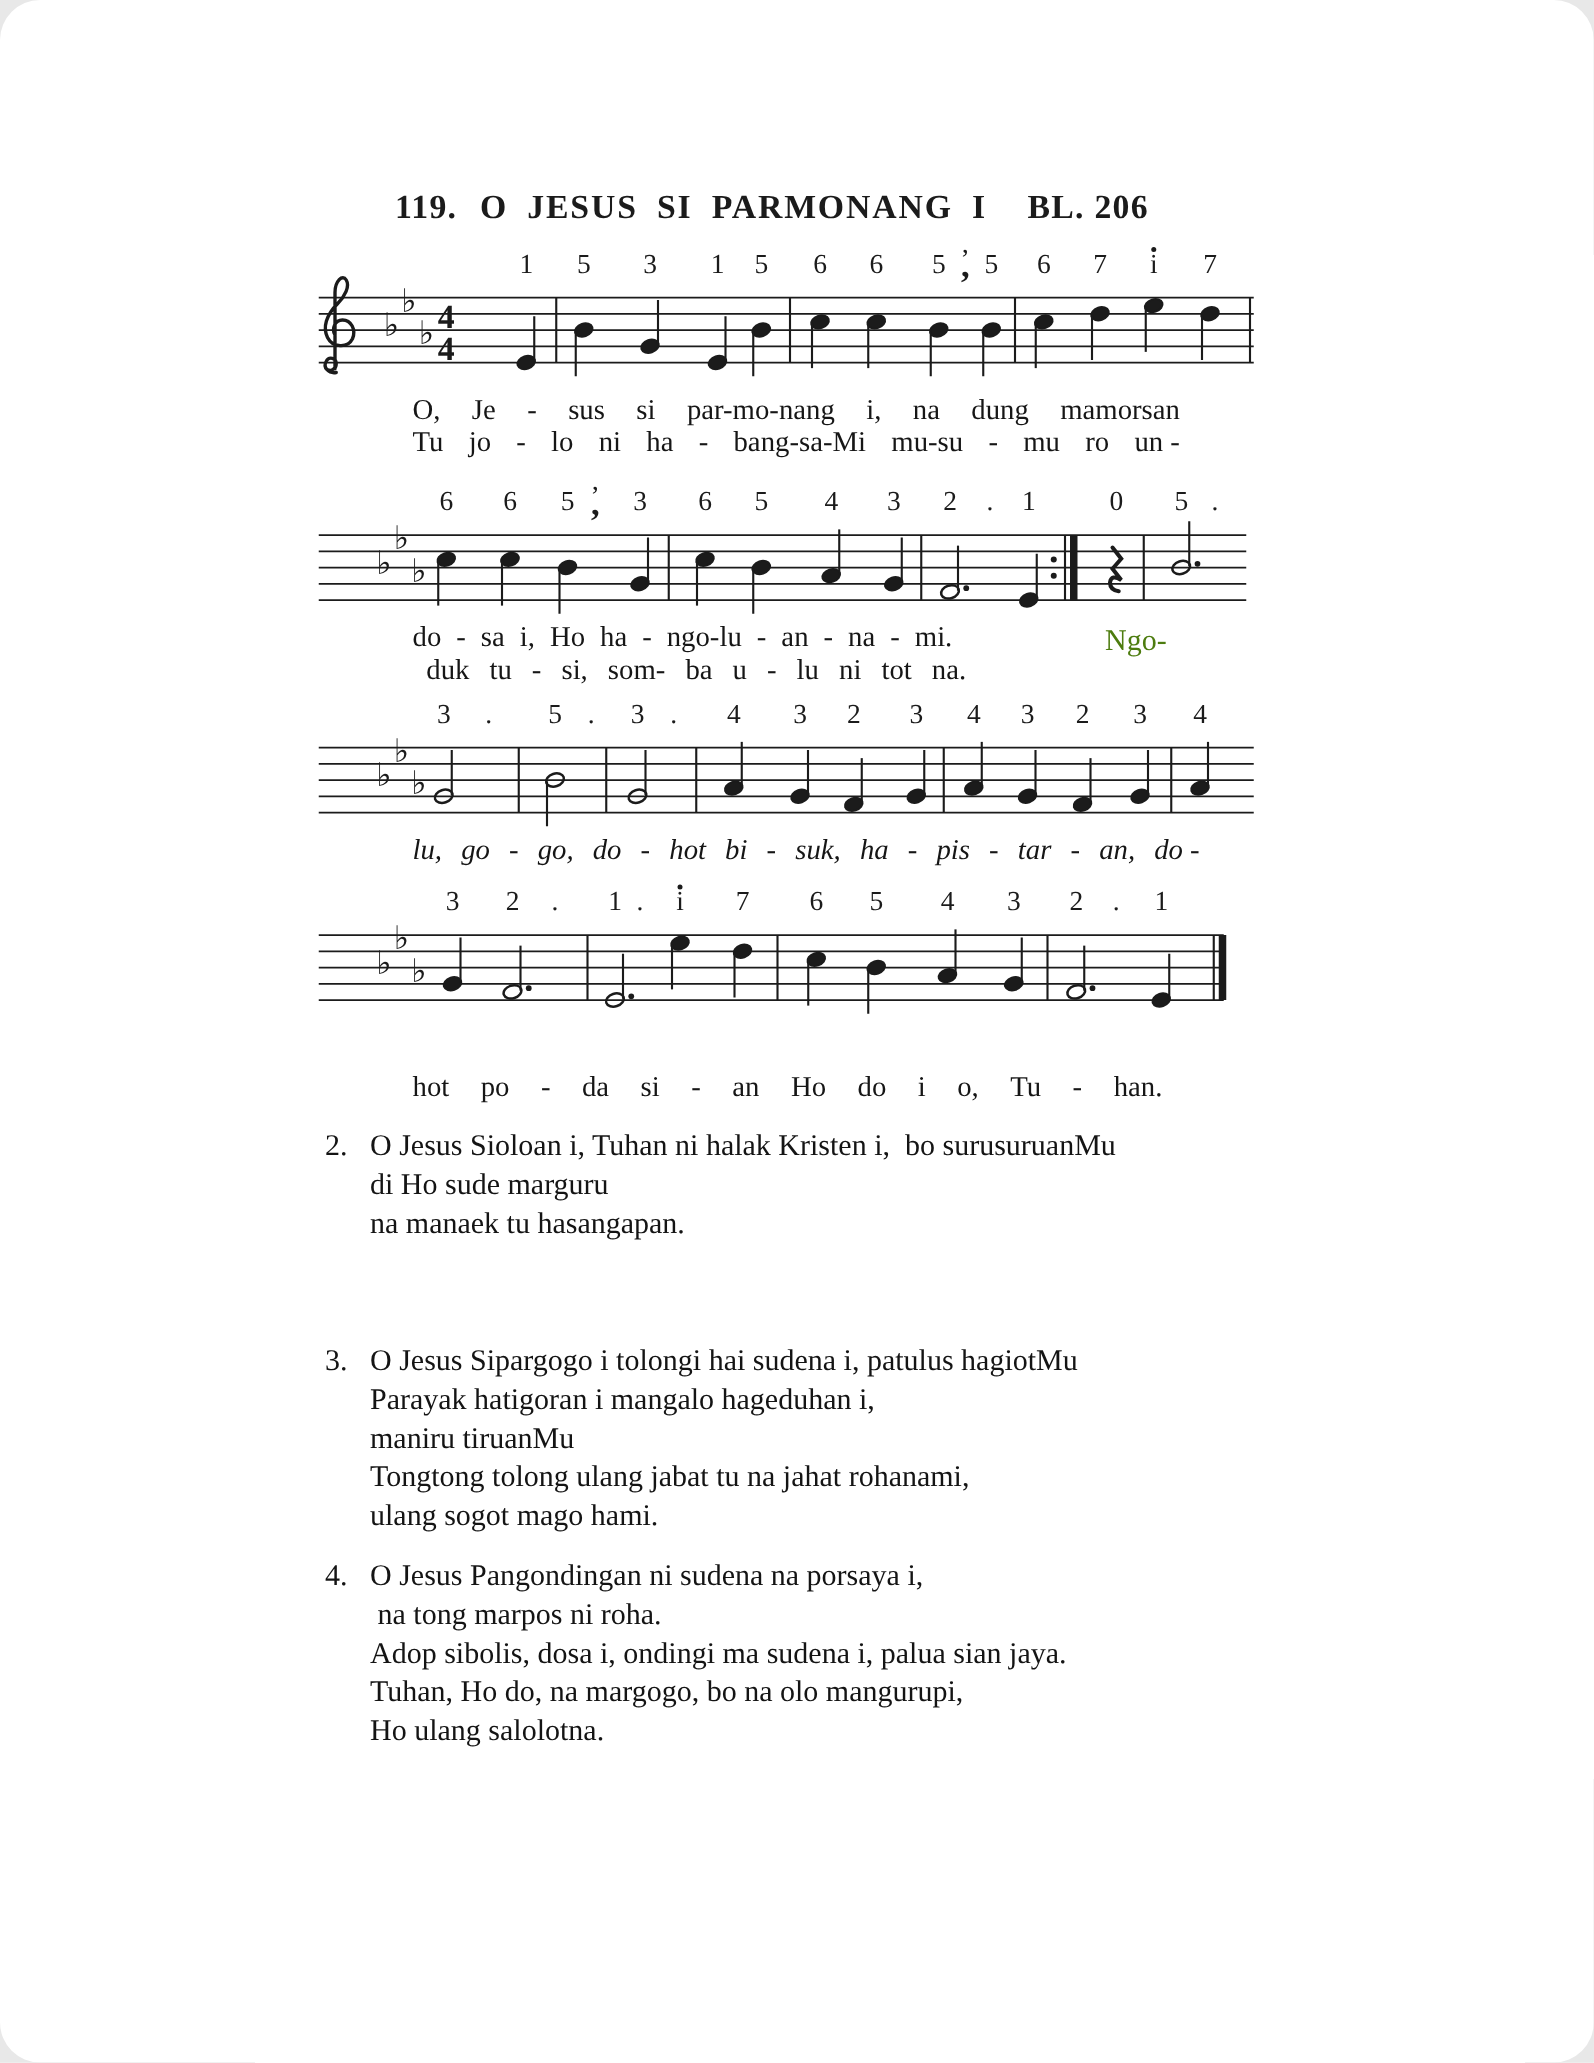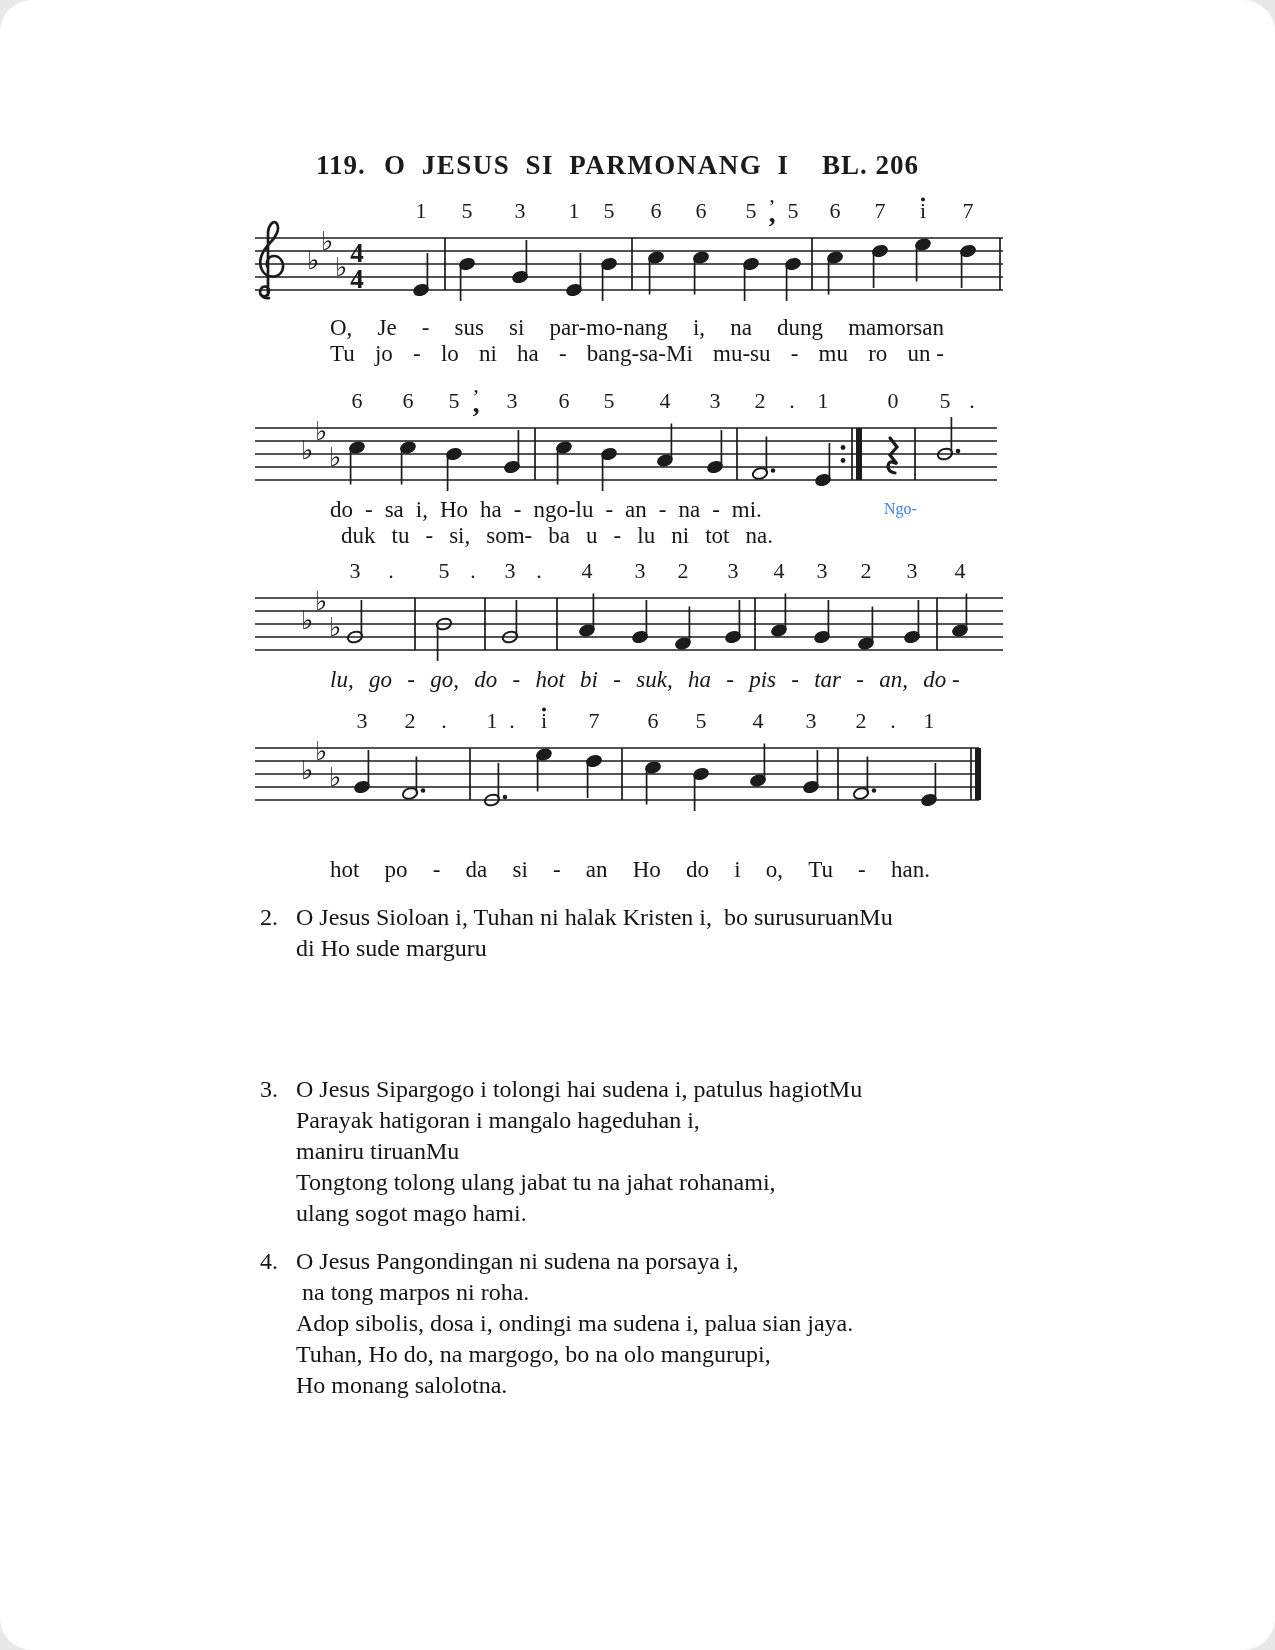--- a/index.html
+++ b/index.html
@@ -11,21 +11,21 @@
     font-weight:bold;font-size:27px;}
   .t-num{position:absolute;left:316px;letter-spacing:1px;}
   .t-name{position:absolute;left:384px;letter-spacing:1.5px;word-spacing:7px;}
   .t-ref{position:absolute;left:822px;letter-spacing:1px;}
   .system{position:absolute;overflow:visible;}
   .lyric-row{
     position:absolute;display:flex;justify-content:space-between;
     font-size:23px;line-height:26px;white-space:pre;color:#161616;
   }
   .lyric-row span{display:inline-block;}
-  .side-label{position:absolute;font-size:16px;color:#3b82f6;}
+  .side-label{position:absolute;font-size:24px;color:#4d7c0f;}
   .verse{position:absolute;left:260px;font-size:24px;line-height:31px;color:#141414;}
   .v-num{position:absolute;left:0;top:0;}
   .v-lines{margin-left:36px;}
   .v-line{white-space:pre;}
   svg text{font-family:"Liberation Serif", serif;}
   svg .flat{font-family:"DejaVu Sans", sans-serif;}
 </style>
 </head>
 <body>
 
@@ -365,36 +365,37 @@
       <div class="lyric-row" style="left: 330px; top: 667px; width: 630px; font-style: italic;"><span>lu,</span><span>go</span><span>-</span><span>go,</span><span>do</span><span>-</span><span>hot</span><span>bi</span><span>-</span><span>suk,</span><span>ha</span><span>-</span><span>pis</span><span>-</span><span>tar</span><span>-</span><span>an,</span><span>do -</span></div>
       <div class="lyric-row" style="left: 330px; top: 857px; width: 600px;"><span>hot</span><span>po</span><span>-</span><span>da</span><span>si</span><span>-</span><span>an</span><span>Ho</span><span>do</span><span>i</span><span>o,</span><span>Tu</span><span>-</span><span>han.</span></div>
     </div>
   <span class="side-label" id="side-label" style="left: 884px; top: 500px;">Ngo-</span>
   <div id="verses-root">
       <div class="verse" style="top: 902px;">
         <span class="v-num">2.</span>
         <div class="v-lines">
           <div class="v-line">O Jesus Sioloan i, Tuhan ni halak Kristen i,  bo surusuruanMu</div>
           <div class="v-line">di Ho sude marguru</div>
+          <div class="v-line">na manaek tu hasangapan.</div>
         </div>
       </div>
       <div class="verse" style="top: 1074px;">
         <span class="v-num">3.</span>
         <div class="v-lines">
           <div class="v-line">O Jesus Sipargogo i tolongi hai sudena i, patulus hagiotMu</div>
           <div class="v-line">Parayak hatigoran i mangalo hageduhan i,</div>
           <div class="v-line">maniru tiruanMu</div>
           <div class="v-line">Tongtong tolong ulang jabat tu na jahat rohanami,</div>
           <div class="v-line">ulang sogot mago hami.</div>
         </div>
       </div>
       <div class="verse" style="top: 1246px;">
         <span class="v-num">4.</span>
         <div class="v-lines">
           <div class="v-line">O Jesus Pangondingan ni sudena na porsaya i,</div>
           <div class="v-line"> na tong marpos ni roha.</div>
           <div class="v-line">Adop sibolis, dosa i, ondingi ma sudena i, palua sian jaya.</div>
           <div class="v-line">Tuhan, Ho do, na margogo, bo na olo mangurupi,</div>
-          <div class="v-line">Ho monang salolotna.</div>
+          <div class="v-line">Ho ulang salolotna.</div>
         </div>
       </div>
     </div>
 </div>
 
 </body></html>

